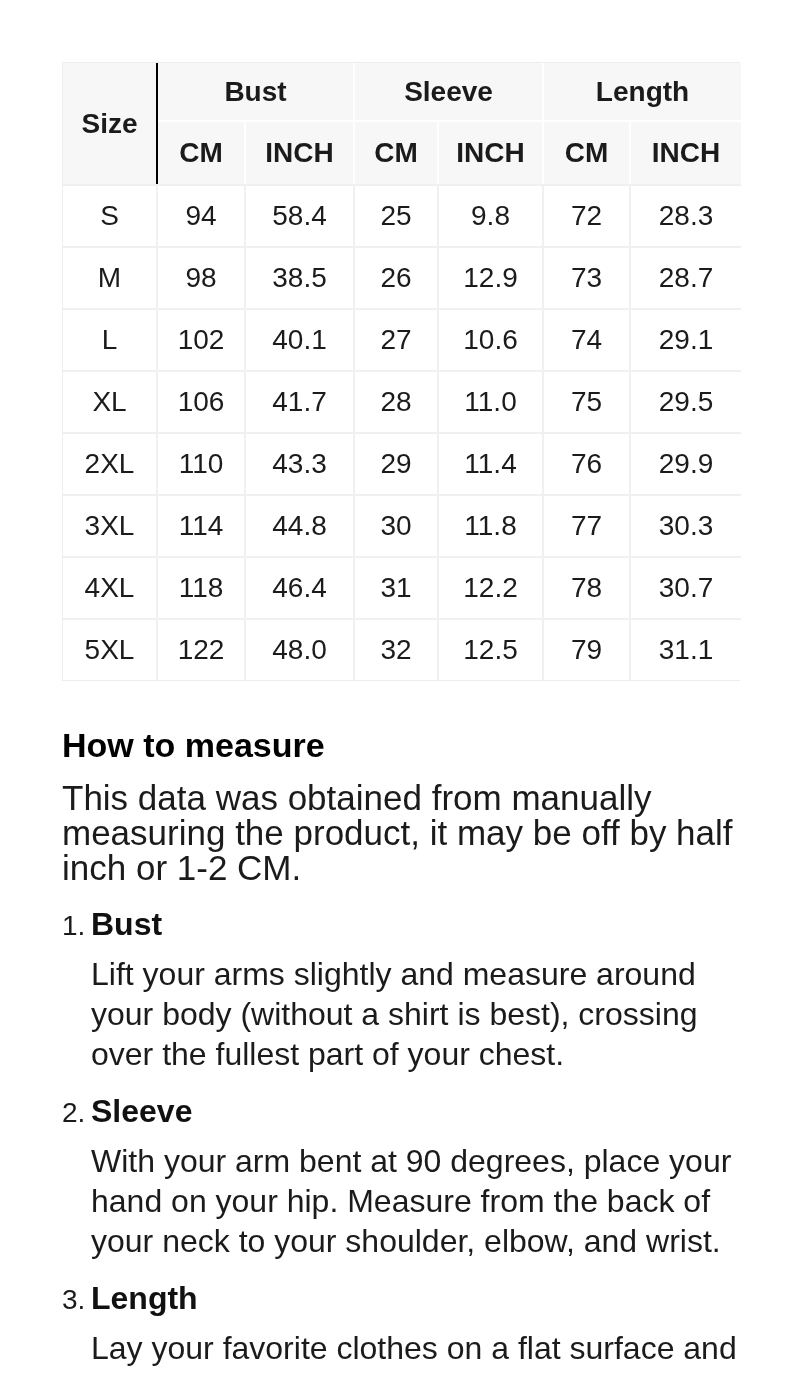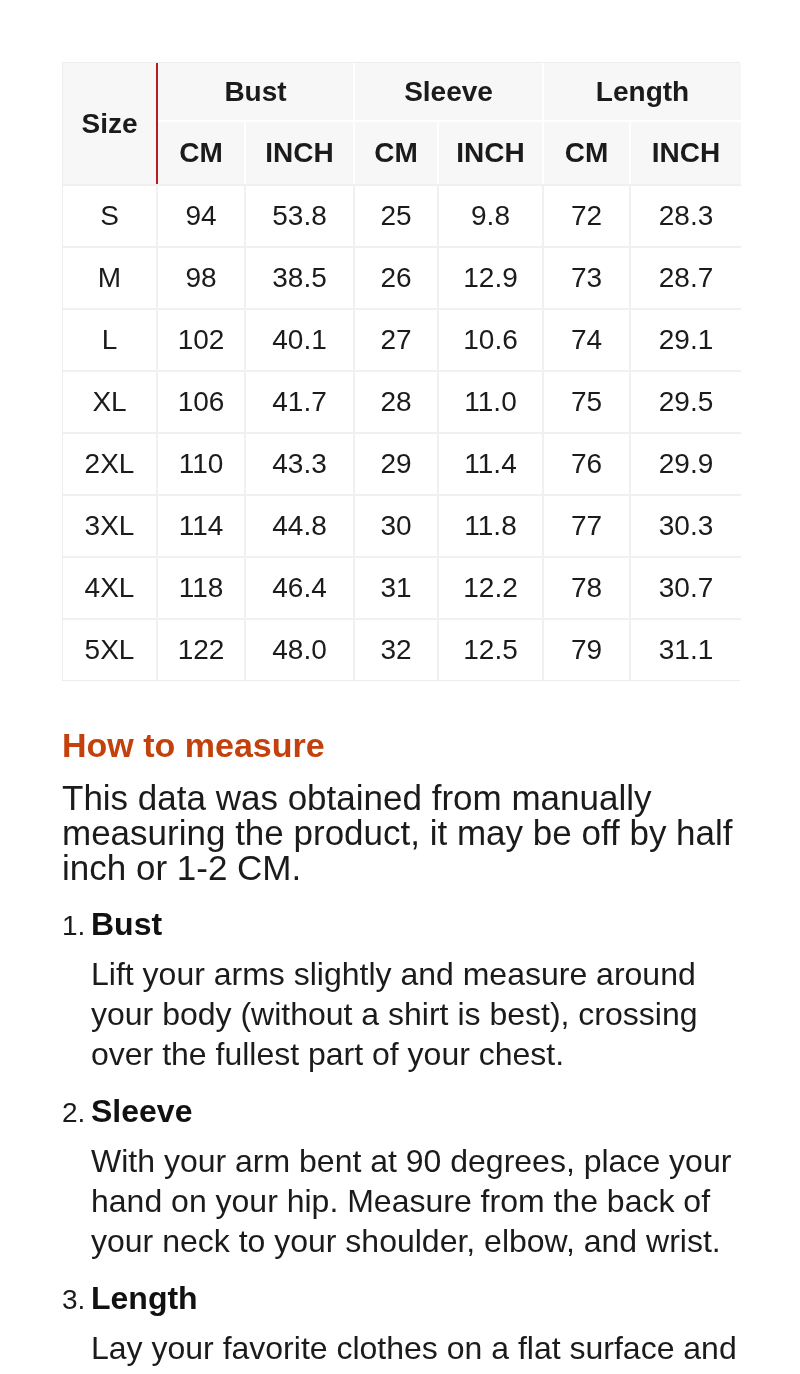--- a/index.html
+++ b/index.html
@@ -31,21 +31,21 @@
   }
   thead th {
     background: #f7f7f7;
     font-weight: bold;
     font-size: 28px;
     text-align: center;
     padding: 0;
   }
   thead tr.group-row th { height: 59px; }
   thead tr.unit-row th { height: 62px; }
-  thead th.size-head { border-right: 2px solid #b91c1c; }
+  thead th.size-head { border-right: 2px solid #000000; }
   thead tr.group-row th.group-head {
     border-bottom: 2px solid #ffffff;
     border-right: 2px solid #ffffff;
   }
   thead tr.group-row th.group-head:last-child { border-right: none; }
   thead tr.unit-row th { border-right: 2px solid #ffffff; text-align: center; }
   thead tr.unit-row th:last-child { border-right: none; }
   tbody td {
     height: 62px;
     text-align: center;
@@ -54,21 +54,21 @@
     border-top: 2px solid #f0f0f0;
     border-right: 2px solid #f0f0f0;
     padding: 0;
   }
   tbody td:last-child { border-right: none; text-align: center; }
 
   
   h2.measure-title {
     font-size: 34px;
     font-weight: bold;
-    color: #c2410c;
+    color: #000000;
     margin: 46px 0 0 0;
     line-height: 1.1;
   }
   p.measure-intro {
     font-size: 35px;
     line-height: 35px;
     margin: 16px 0 0 0;
   }
   ol.steps {
     list-style: none;
@@ -125,21 +125,21 @@
           <th>INCH</th>
           <th>CM</th>
           <th>INCH</th>
         </tr>
       </thead>
       <tbody>
 
           <tr>
             <td>S</td>
             <td>94</td>
-            <td>53.8</td>
+            <td>58.4</td>
             <td>25</td>
             <td>9.8</td>
             <td>72</td>
             <td>28.3</td>
           </tr>
 
           <tr>
             <td>M</td>
             <td>98</td>
             <td>38.5</td>

